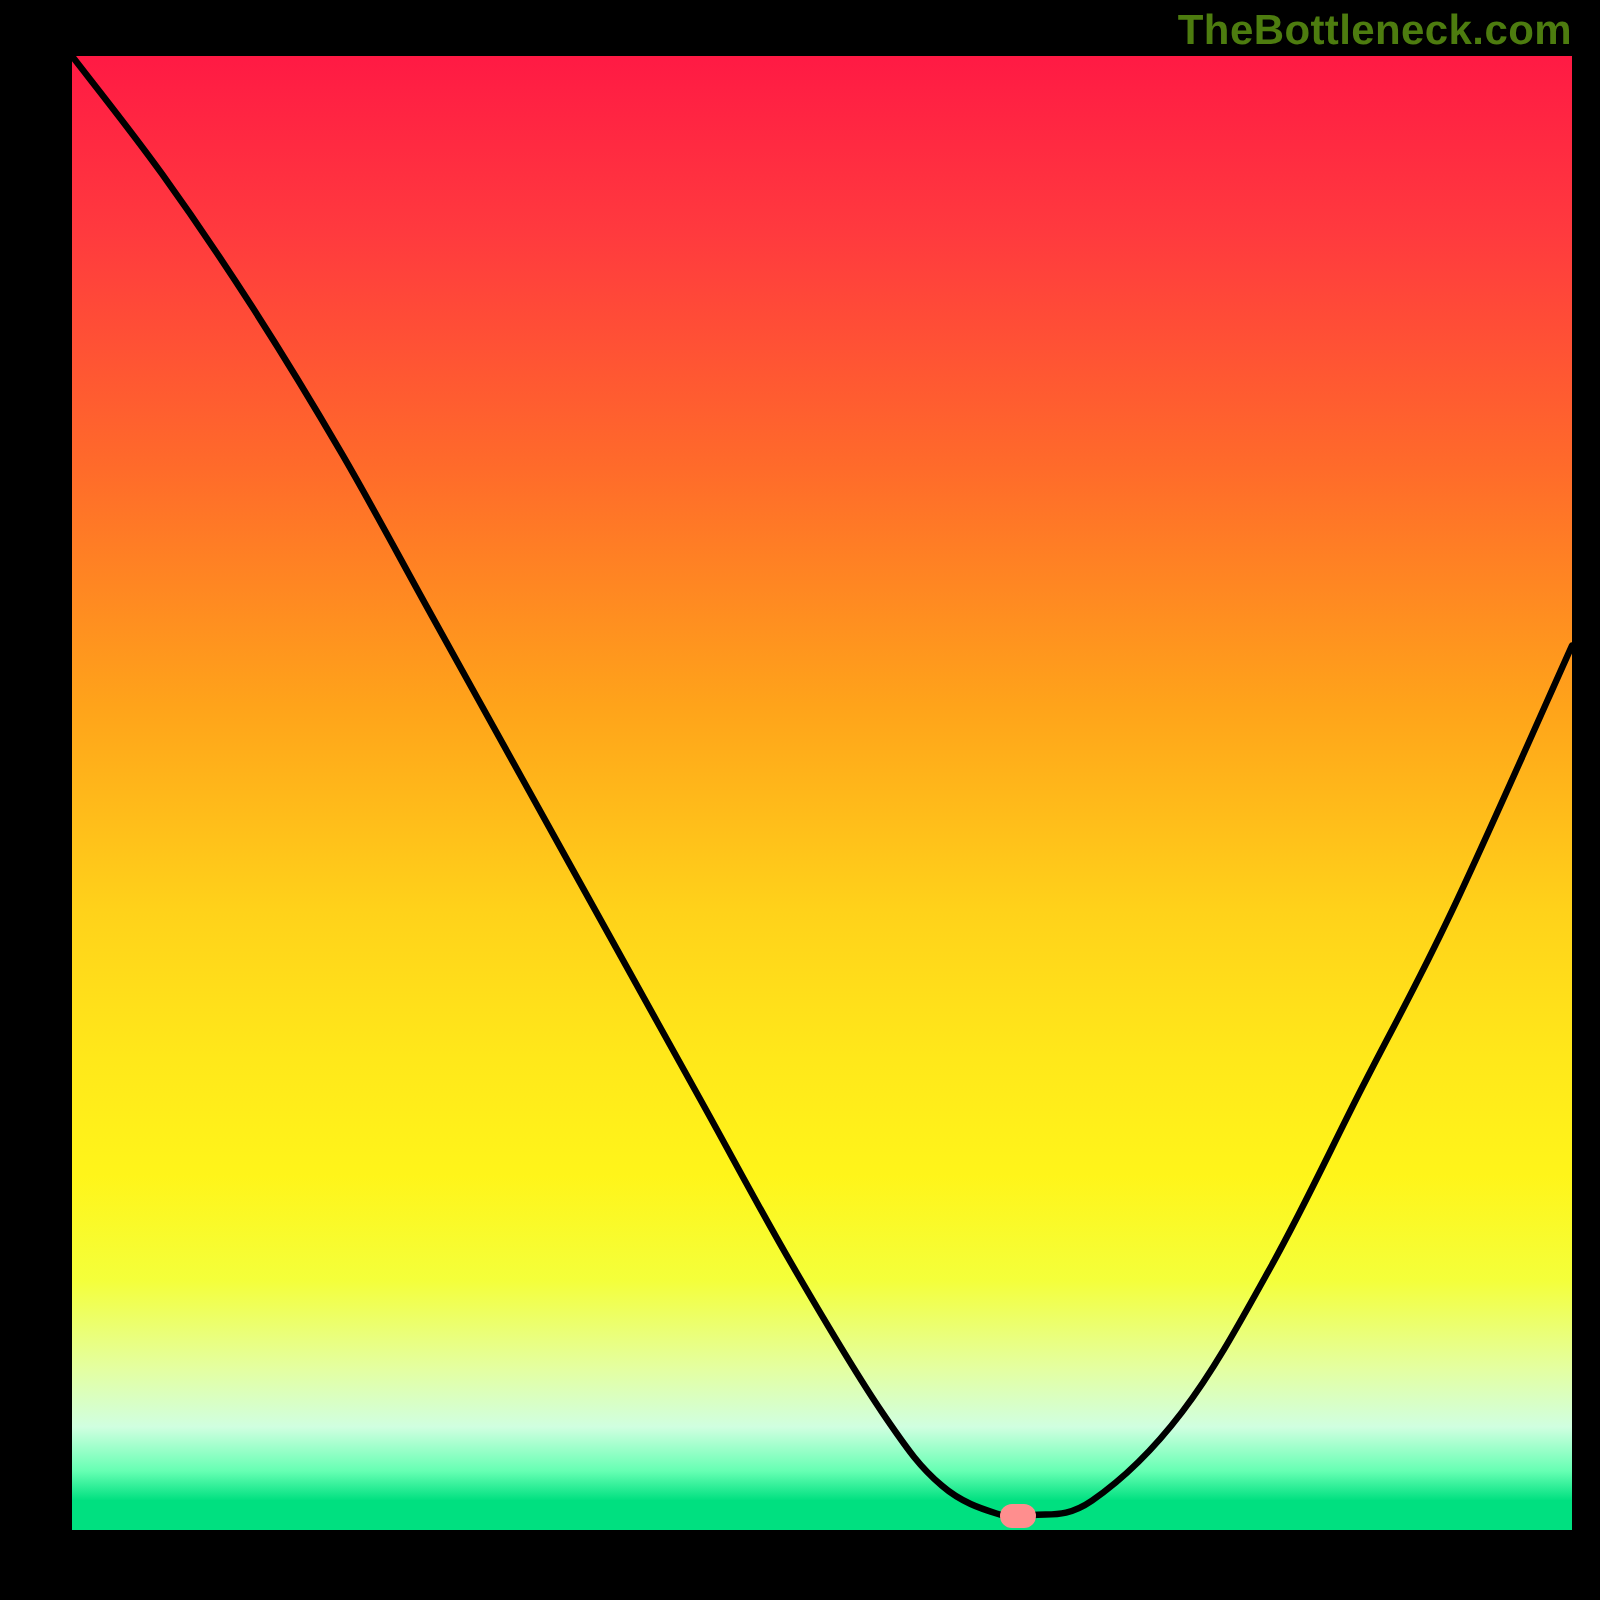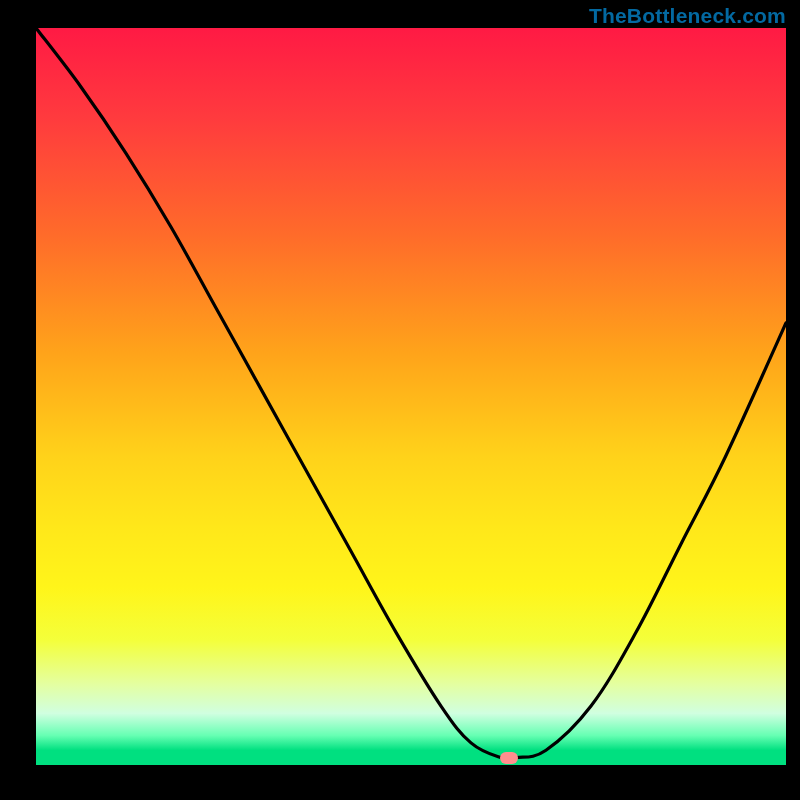--- a/index.html
+++ b/index.html
@@ -49,21 +49,21 @@
     background: #ff8e8e;
     transform: translate(-50%, -50%);
   }
   .watermark {
     position: absolute;
     top: 4px;
     right: 14px;
     font-family: Arial, Helvetica, sans-serif;
     font-size: 21px;
     font-weight: bold;
-    color: #0369a1;
+    color: #4d7c0f;
     letter-spacing: 0.2px;
   }
 </style>
 </head>
 <body>
 <div class="frame">
 
   <div class="plot-area">
     <div class="gradient"></div>
     <svg class="curve" viewBox="0 0 750 737" preserveAspectRatio="none">

